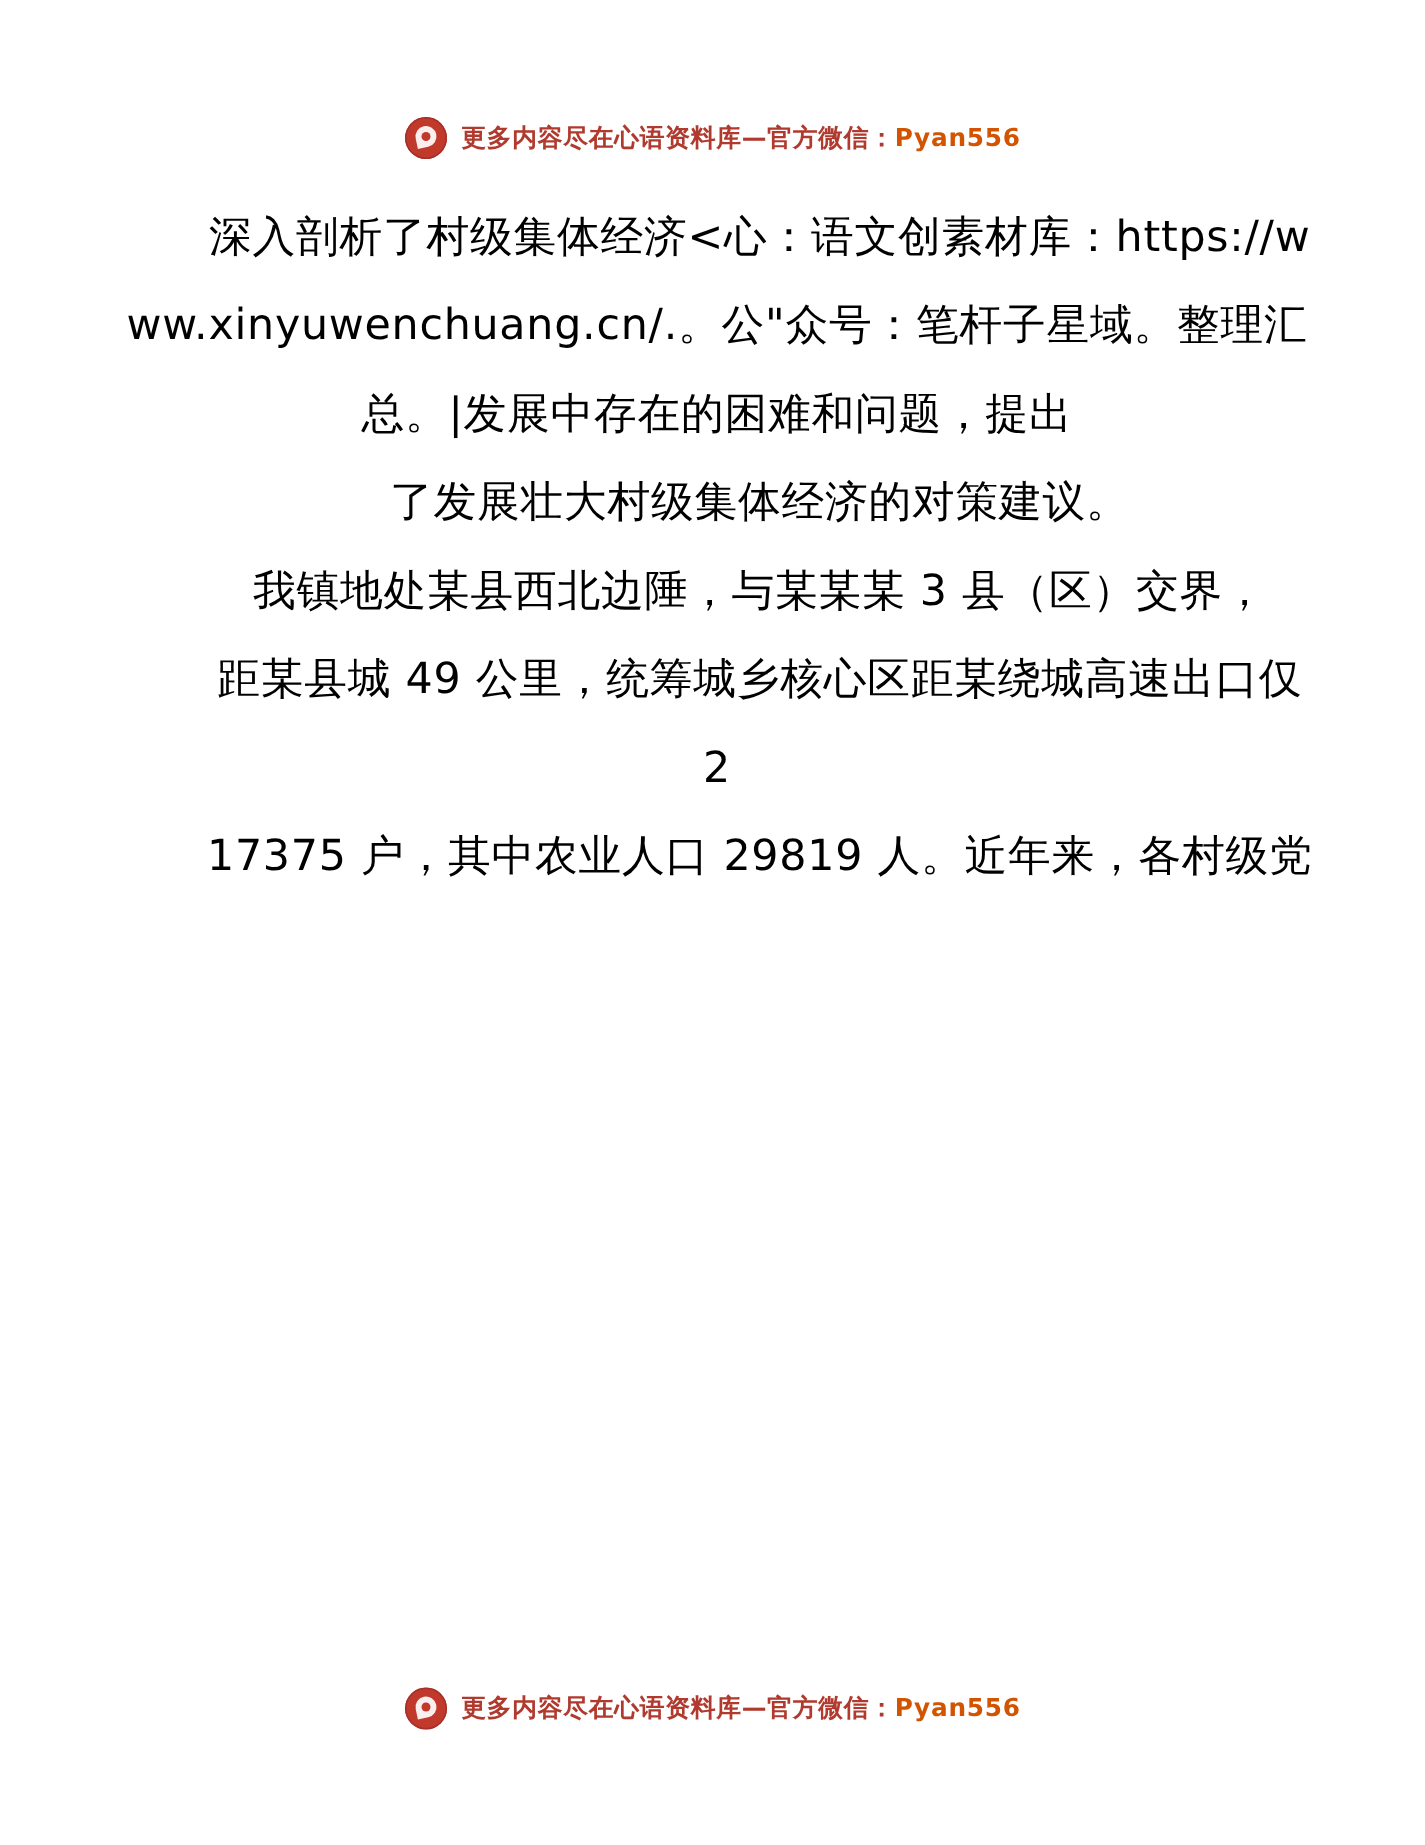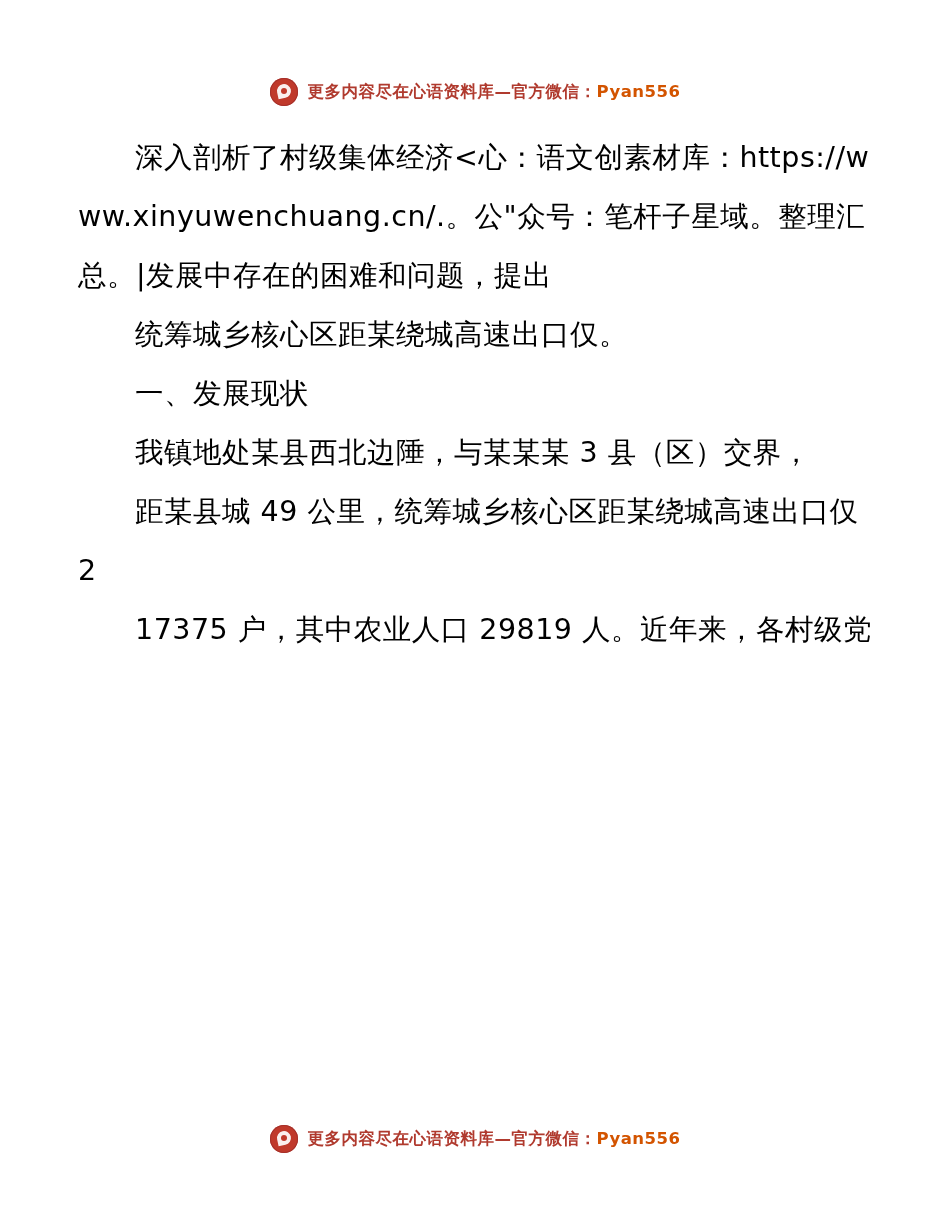--- a/index.html
+++ b/index.html
@@ -88,36 +88,35 @@
   .para {
     font-family: "DejaVu Sans", "Liberation Sans", sans-serif;
     font-size: 28.5px;
     line-height: 59px;
     letter-spacing: 0.5px;
     text-align: left;
     margin: 0;
     white-space: pre-wrap;
     word-break: break-all;
   }
-  .para.indent { text-indent: 57px; }
+  .para.indent { text-indent: 57px; text-align: center; }
 </style>
 </head>
 <body>
 
 <div class="page">
 
   <div class="watermark top">
     <span class="wm-logo"></span>
     <span class="wm-text"><span>更多内容尽在心语资料库—官方微信：</span><span class="wm-accent">Pyan556</span></span>
   </div>
 
   <div class="doc-body">
     <p class="para indent">深入剖析了村级集体经济&lt;心：语文创素材库：https://www.xinyuwenchuang.cn/.。公"众号：笔杆子星域。整理汇总。|发展中存在的困难和问题，提出</p>
-    <p class="para indent">统筹城乡核心区距某绕城高速出口仅。</p>
-    <p class="para indent">一、发展现状</p>
+    <p class="para indent">了发展壮大村级集体经济的对策建议。</p>
     <p class="para indent">我镇地处某县西北边陲，与某某某 3 县（区）交界，</p>
     <p class="para indent">距某县城 49 公里，统筹城乡核心区距某绕城高速出口仅 2</p>
     <p class="para indent">17375 户，其中农业人口 29819 人。近年来，各村级党</p>
   </div>
 
   <div class="watermark bottom">
     <span class="wm-logo"></span>
     <span class="wm-text"><span>更多内容尽在心语资料库—官方微信：</span><span class="wm-accent">Pyan556</span></span>
   </div>
 

